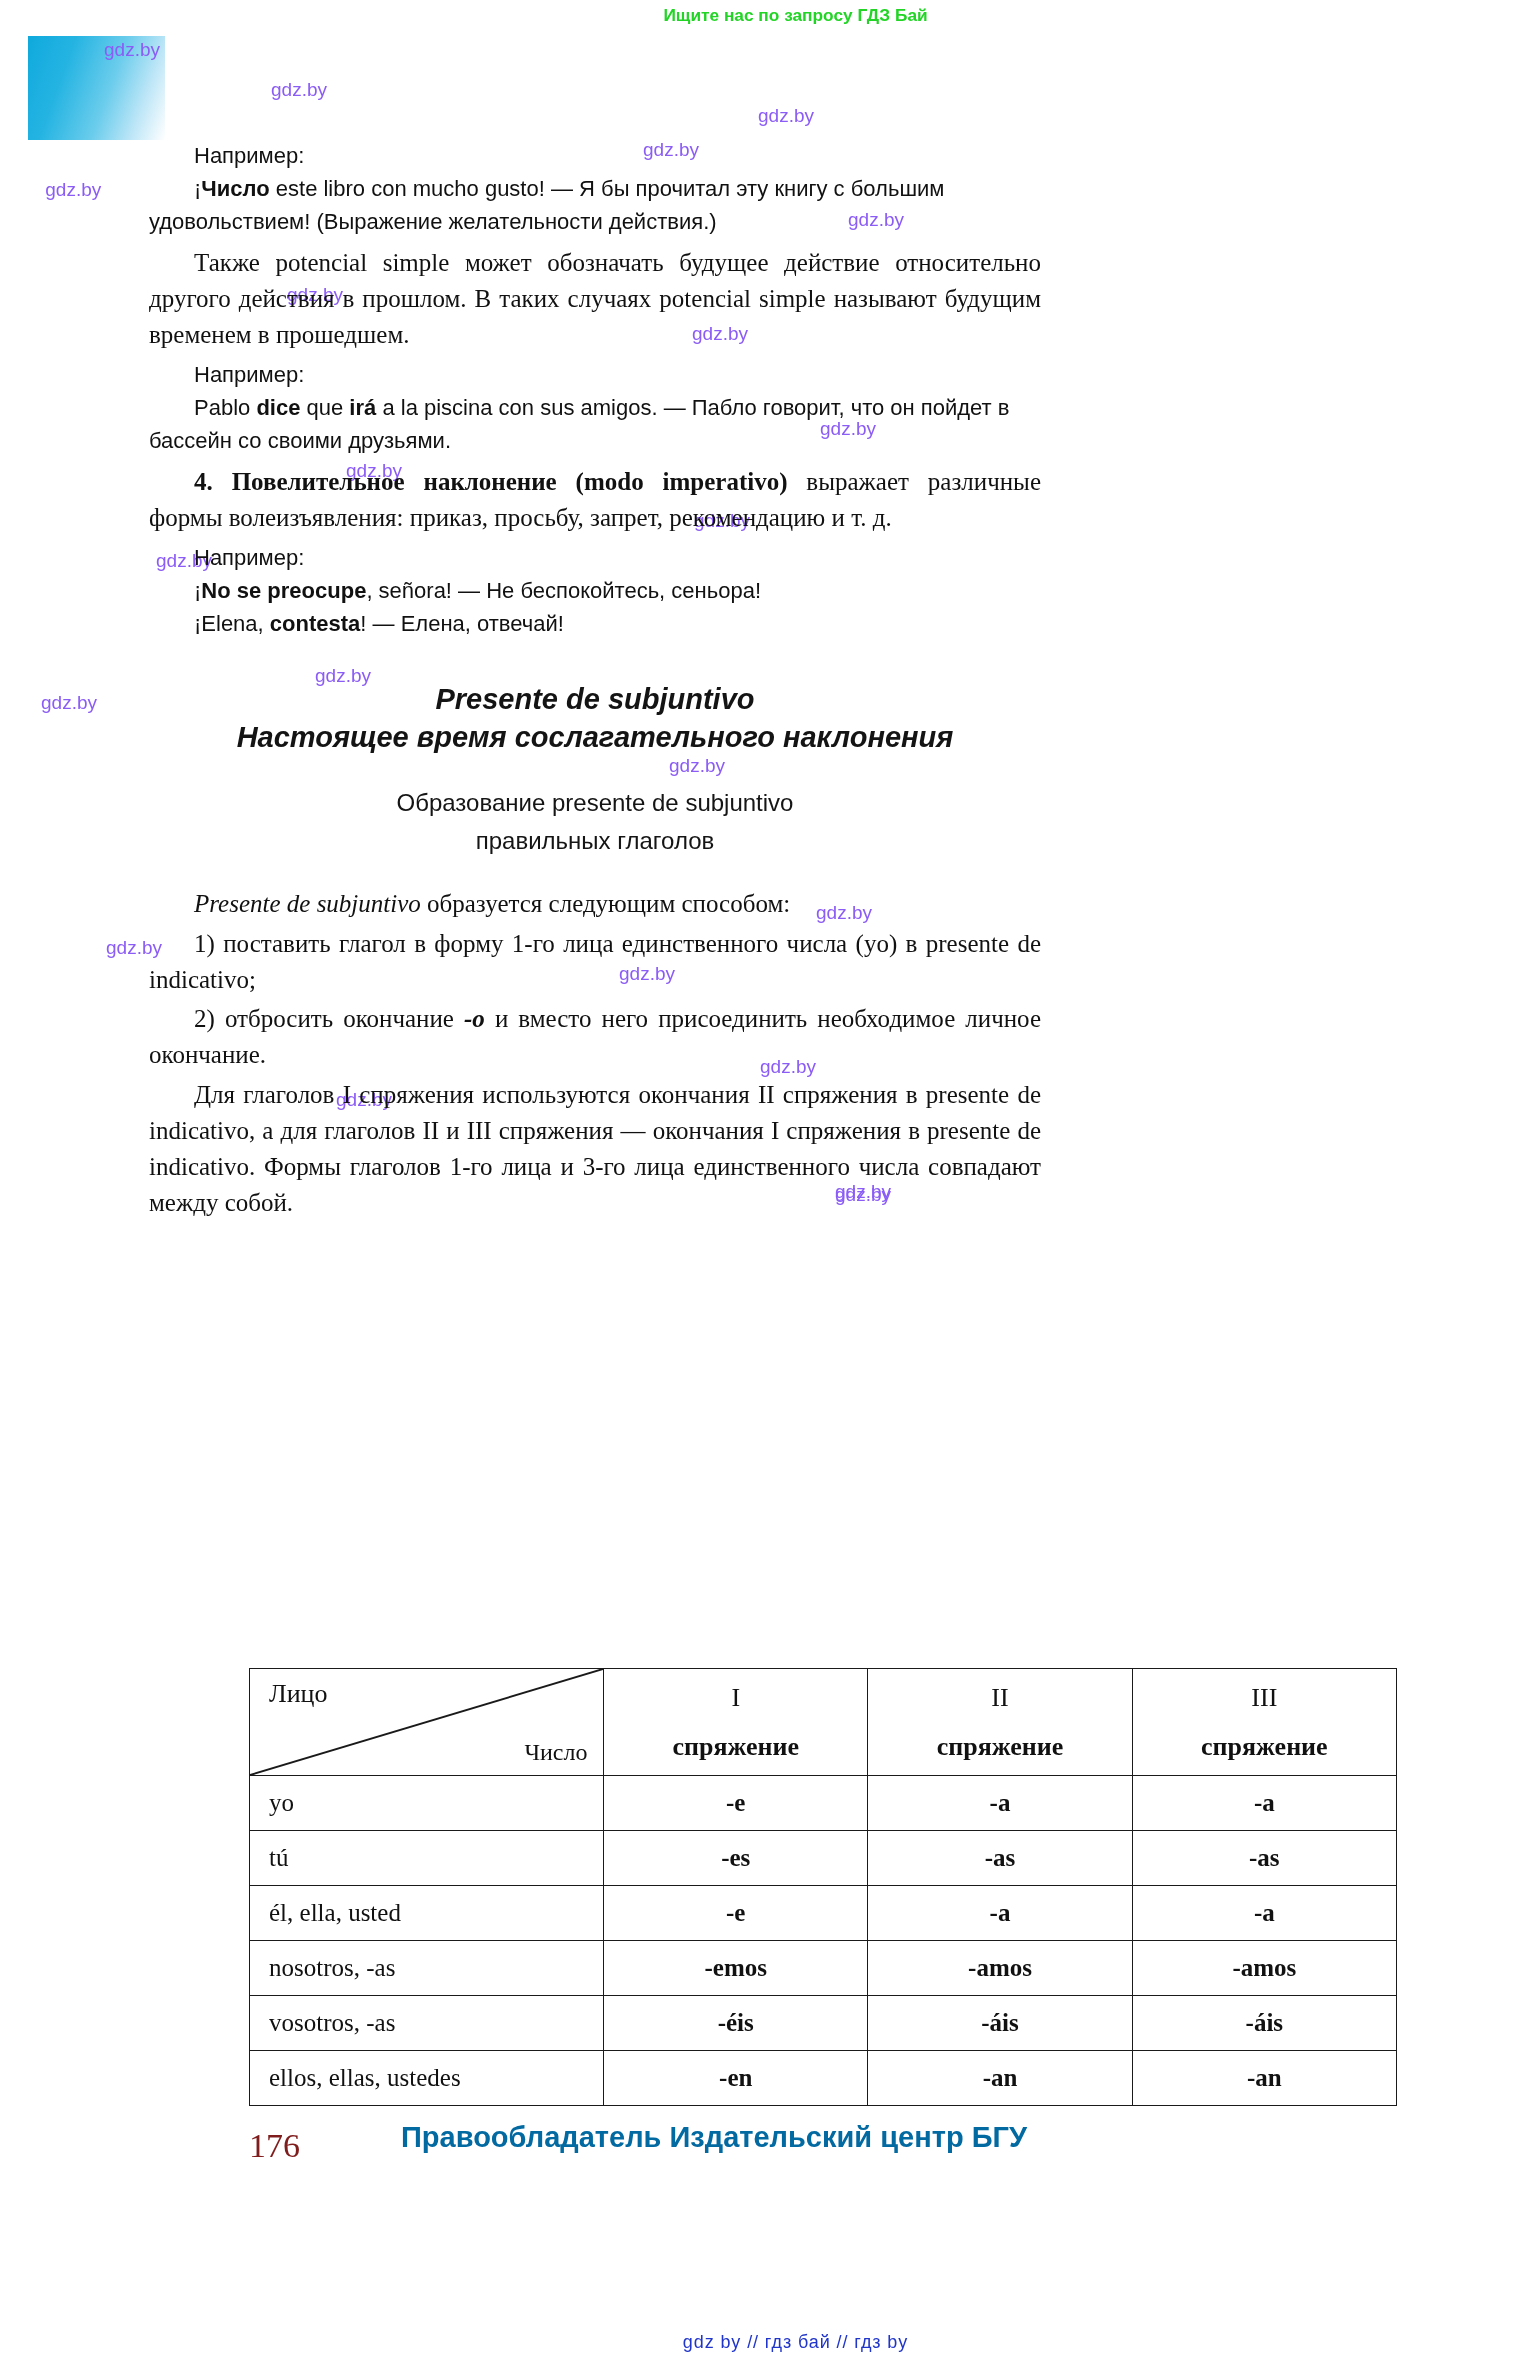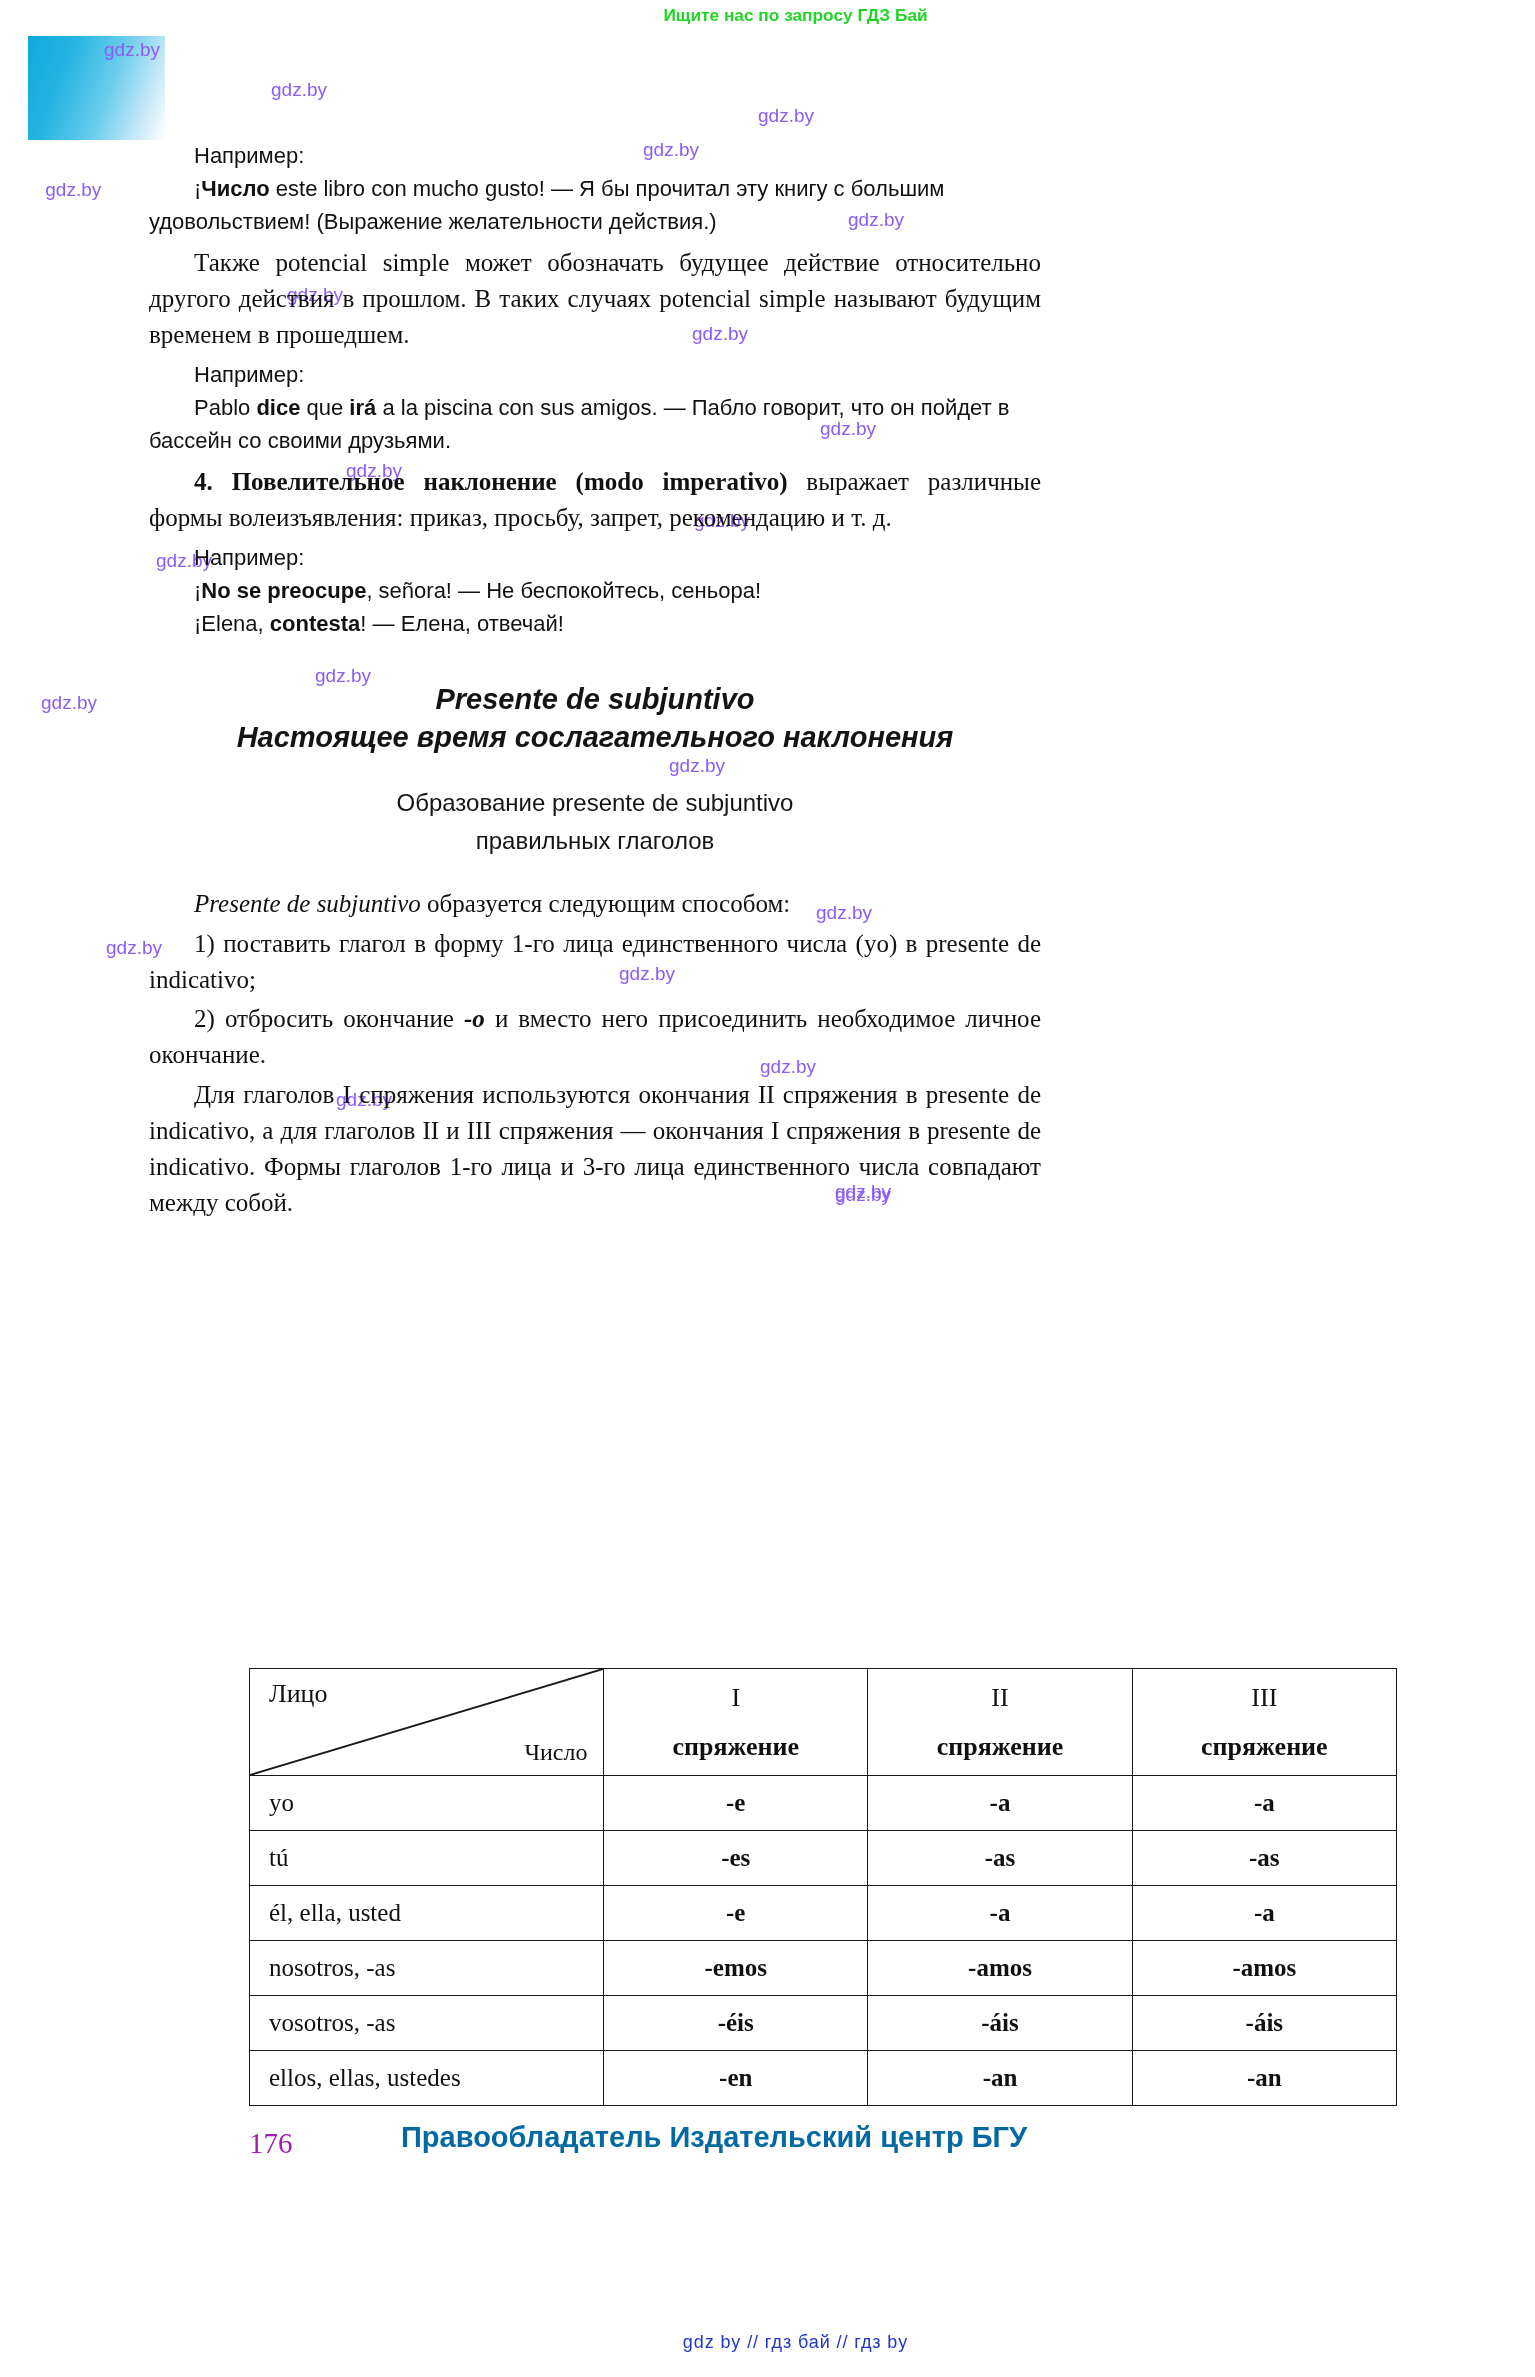--- a/index.html
+++ b/index.html
@@ -142,21 +142,21 @@
   }
   .c1{width:260px;}
   .c2{width:208px;}
   .c3{width:208px;}
   .c4{width:208px;}
 
   
   .pageno{
     position:absolute;left:221px;top:2127px;
     font-family:"Liberation Serif", serif;
-    font-size:29px;color:#a21caf;
+    font-size:34px;color:#7f1d1d;
   }
   .copyright{
     position:absolute;left:373px;top:2121px;
     font-family:"Liberation Sans", sans-serif;
     font-weight:700;
     font-size:29px;
     color:#0369a1;
     white-space:nowrap;
   }
   .bottomlinks{

